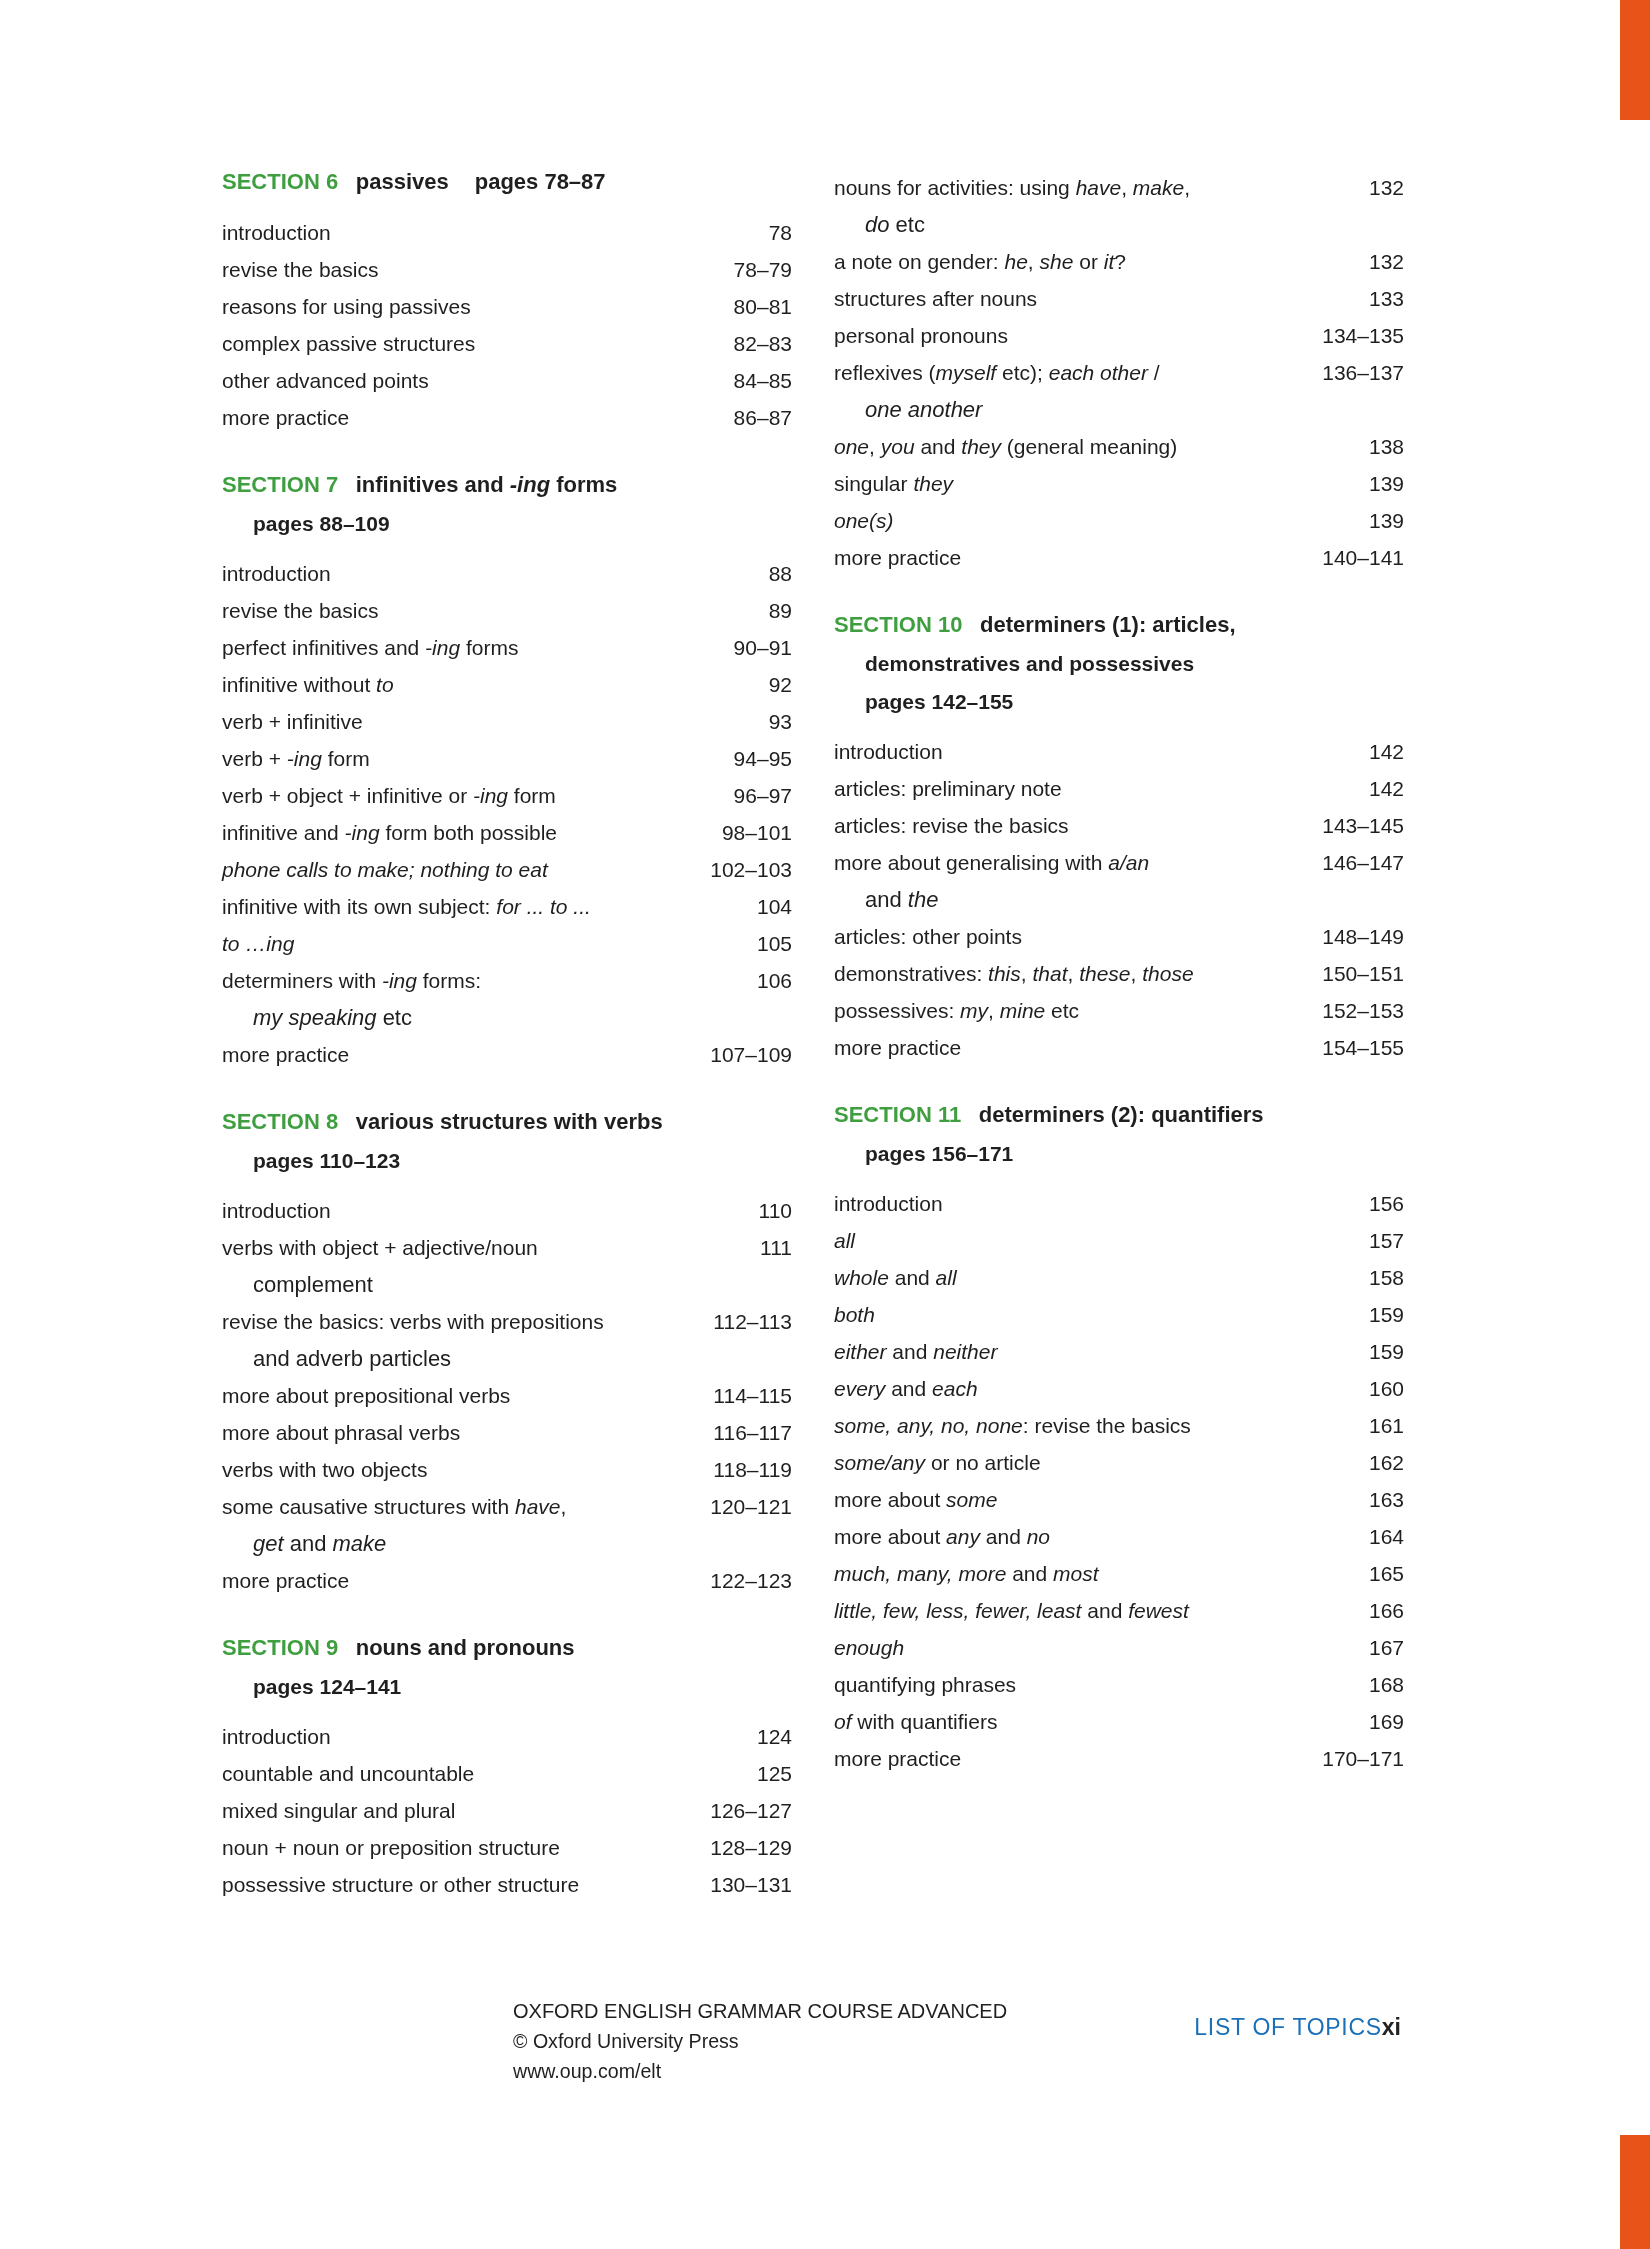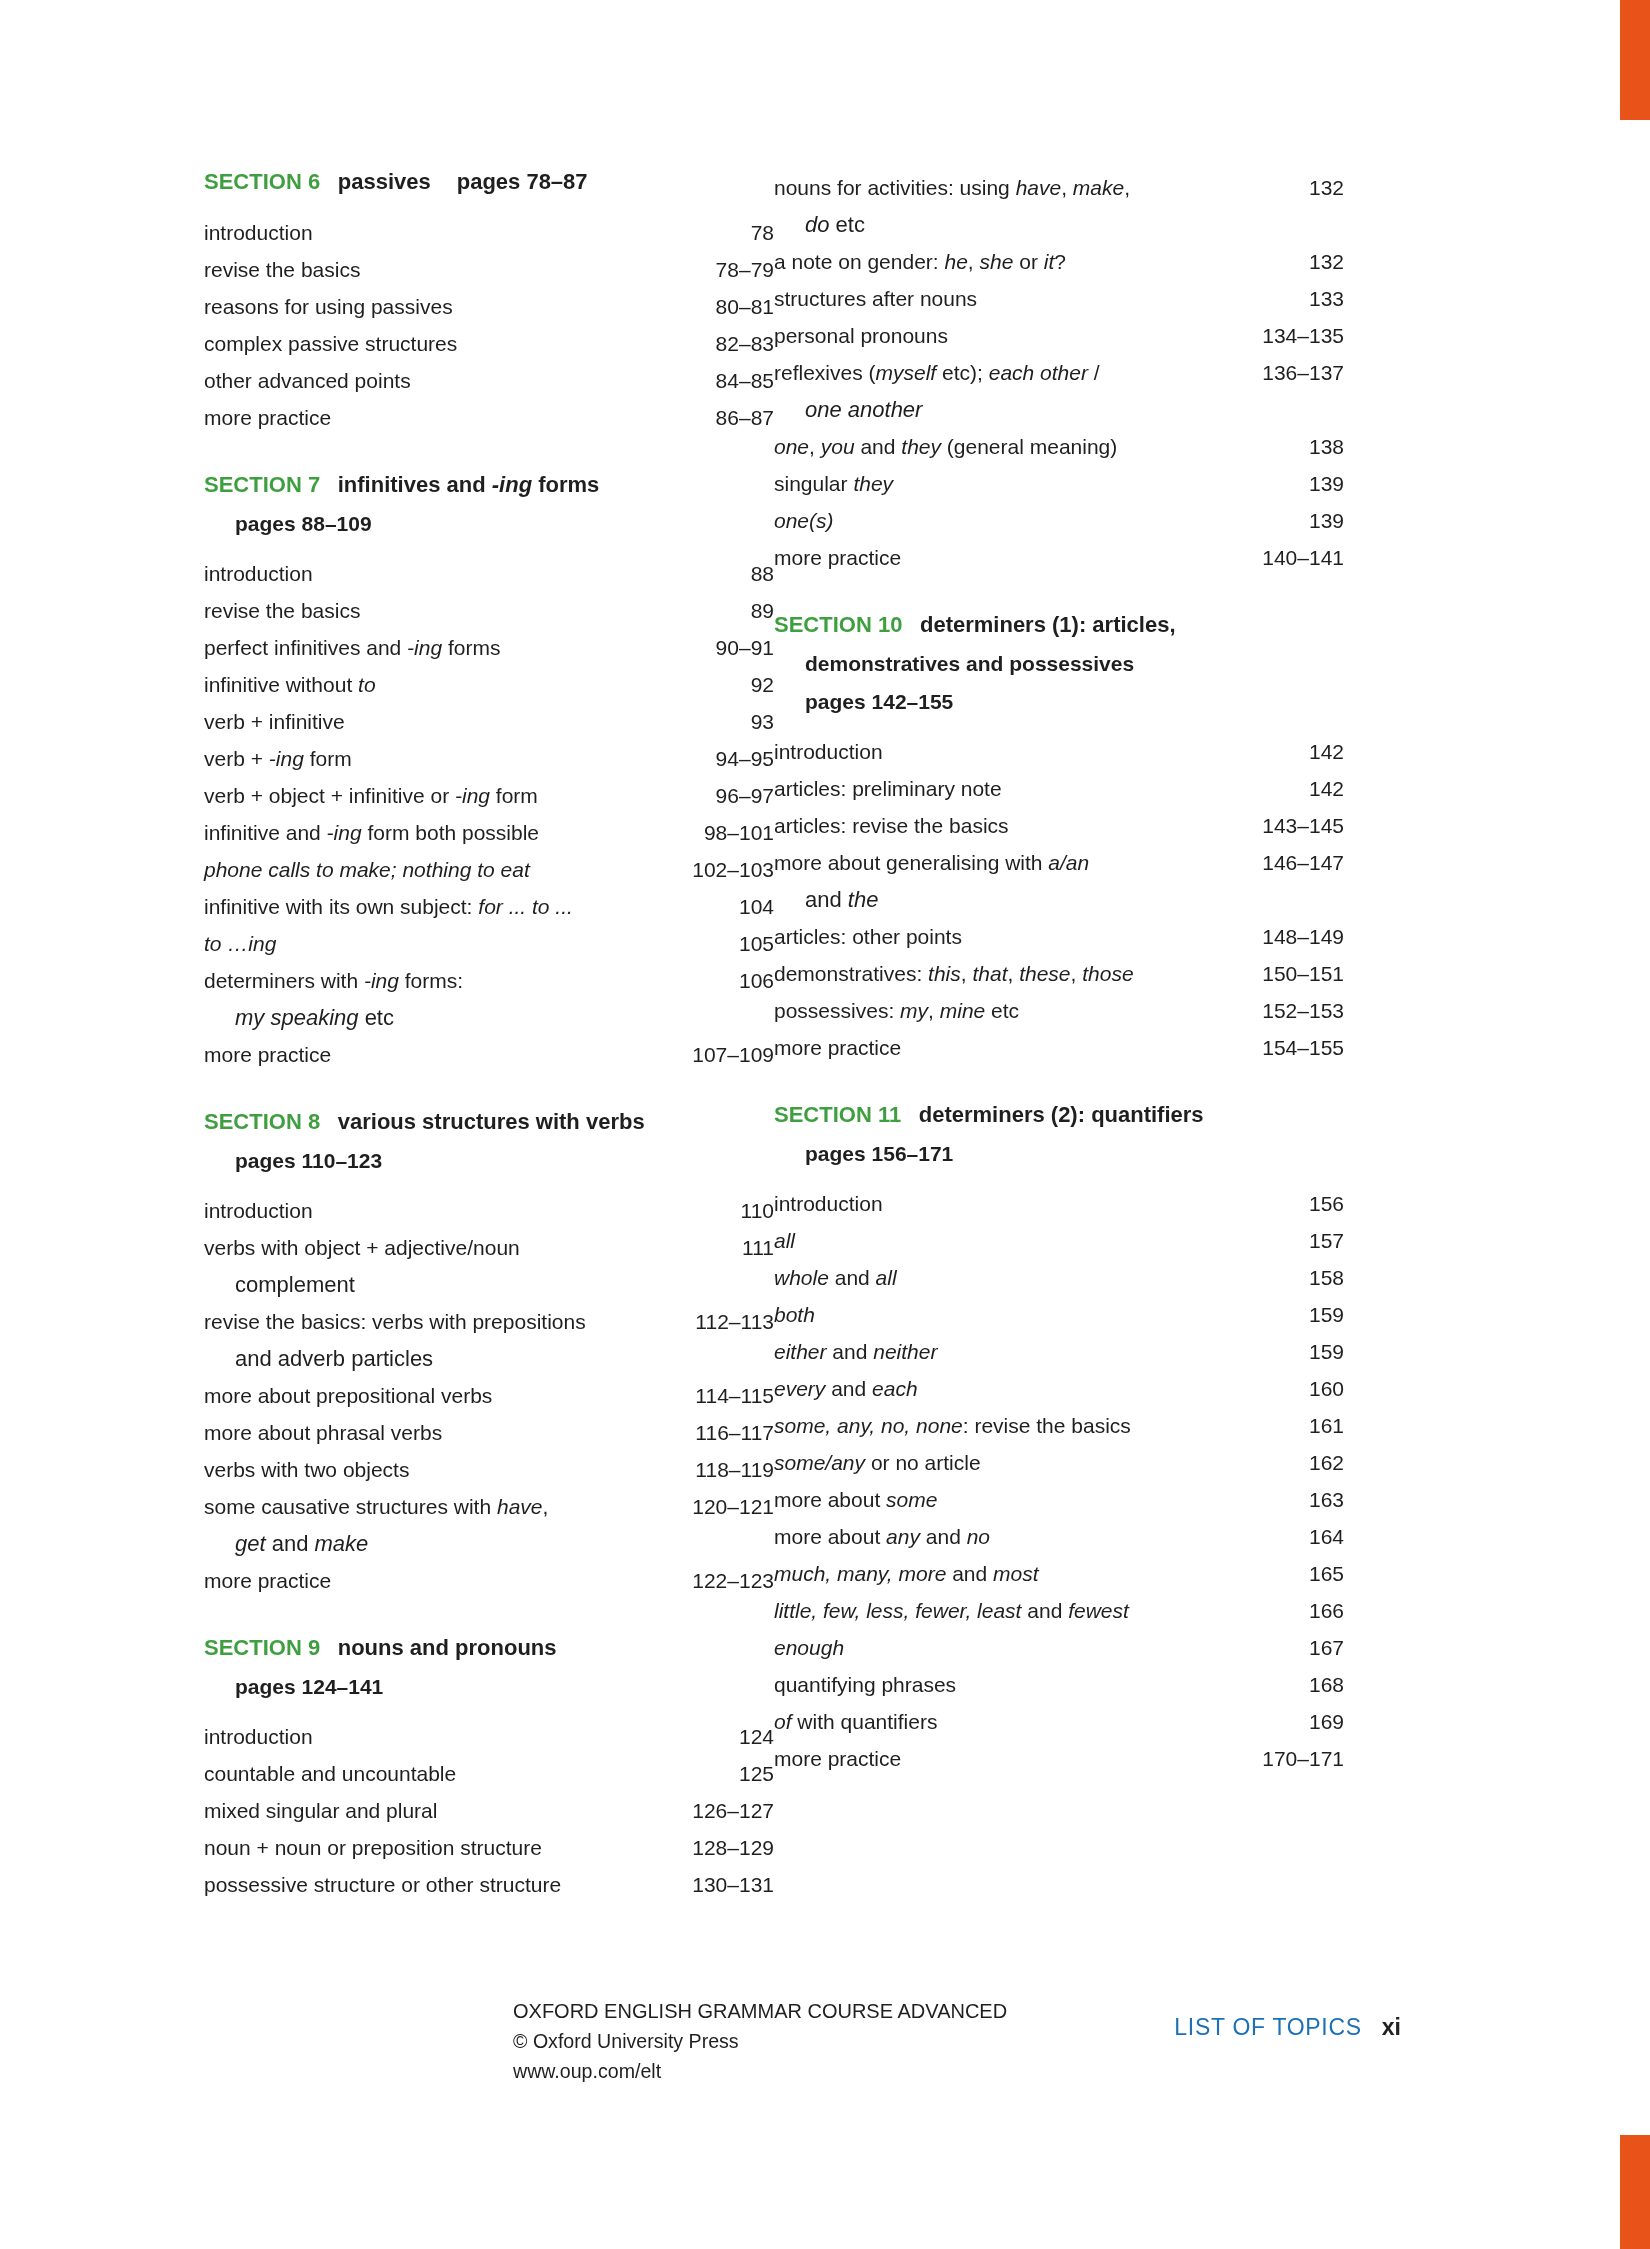--- a/index.html
+++ b/index.html
@@ -4,21 +4,21 @@
 <style>
   html, body { margin:0; padding:0; background:#ffffff; }
   .page {
     position:relative; width:1651px; height:2250px; background:#ffffff;
     font-family:"Liberation Sans", sans-serif; color:#1f1f1f; overflow:hidden;
   }
   .stripe { position:absolute; right:0; width:31px; background:#e8531a; }
   .stripe-top { top:0; height:120px; }
   .stripe-bottom { bottom:0; height:115px; }
 
-  .columns { position:absolute; left:204px; top:161px; display:flex; align-items:flex-start; }
+  .columns { position:absolute; left:222px; top:161px; display:flex; gap:42px; align-items:flex-start; }
   .col { width:570px; }
 
   .toc-section { margin-top:28px; }
   .toc-section:first-child { margin-top:0; }
 
   .sec-line1 { font-size:22px; font-weight:bold; line-height:41px; color:#1f1f1f; }
   .sec-num { color:#3f9f40; margin-right:17.6px; }
   .sec-pages-inline { margin-left:26px; }
   .sec-title-extra, .sec-pages-line { font-size:21px; font-weight:bold; line-height:38px; padding-left:31px; color:#1f1f1f; }
 
@@ -26,21 +26,21 @@
   .toc-section > .entries:first-child { margin-top:8px; }
   .entry-line { display:flex; align-items:baseline; font-size:21px; line-height:37px; }
   .entry-label { flex:1 1 auto; padding-right:16px; }
   .entry-pages { flex:0 0 auto; white-space:nowrap; }
   .entry-cont { font-size:22px; line-height:37px; padding-left:31px; }
 
   .footer { position:absolute; left:0; top:1996px; width:1651px; color:#1f1f1f; }
   .imprint { position:absolute; left:513px; top:0; line-height:30px; }
   .imprint-line1 { font-size:20px; }
   .imprint-line2, .imprint-line3 { font-size:19.6px; }
-  .footer-right { position:absolute; right:250px; top:17.6px; display:flex; align-items:baseline; gap:20px; }
+  .footer-right { position:absolute; right:250px; top:17.6px; display:flex; align-items:baseline; }
   .topics-label { color:#1c70b8; font-size:23px; letter-spacing:0.7px; }
   .page-number { font-size:23px; font-weight:bold; color:#222222; }
 </style>
 </head>
 <body>
 
 <div class="page">
   <div class="stripe stripe-top"></div>
   <div class="stripe stripe-bottom"></div>
 

